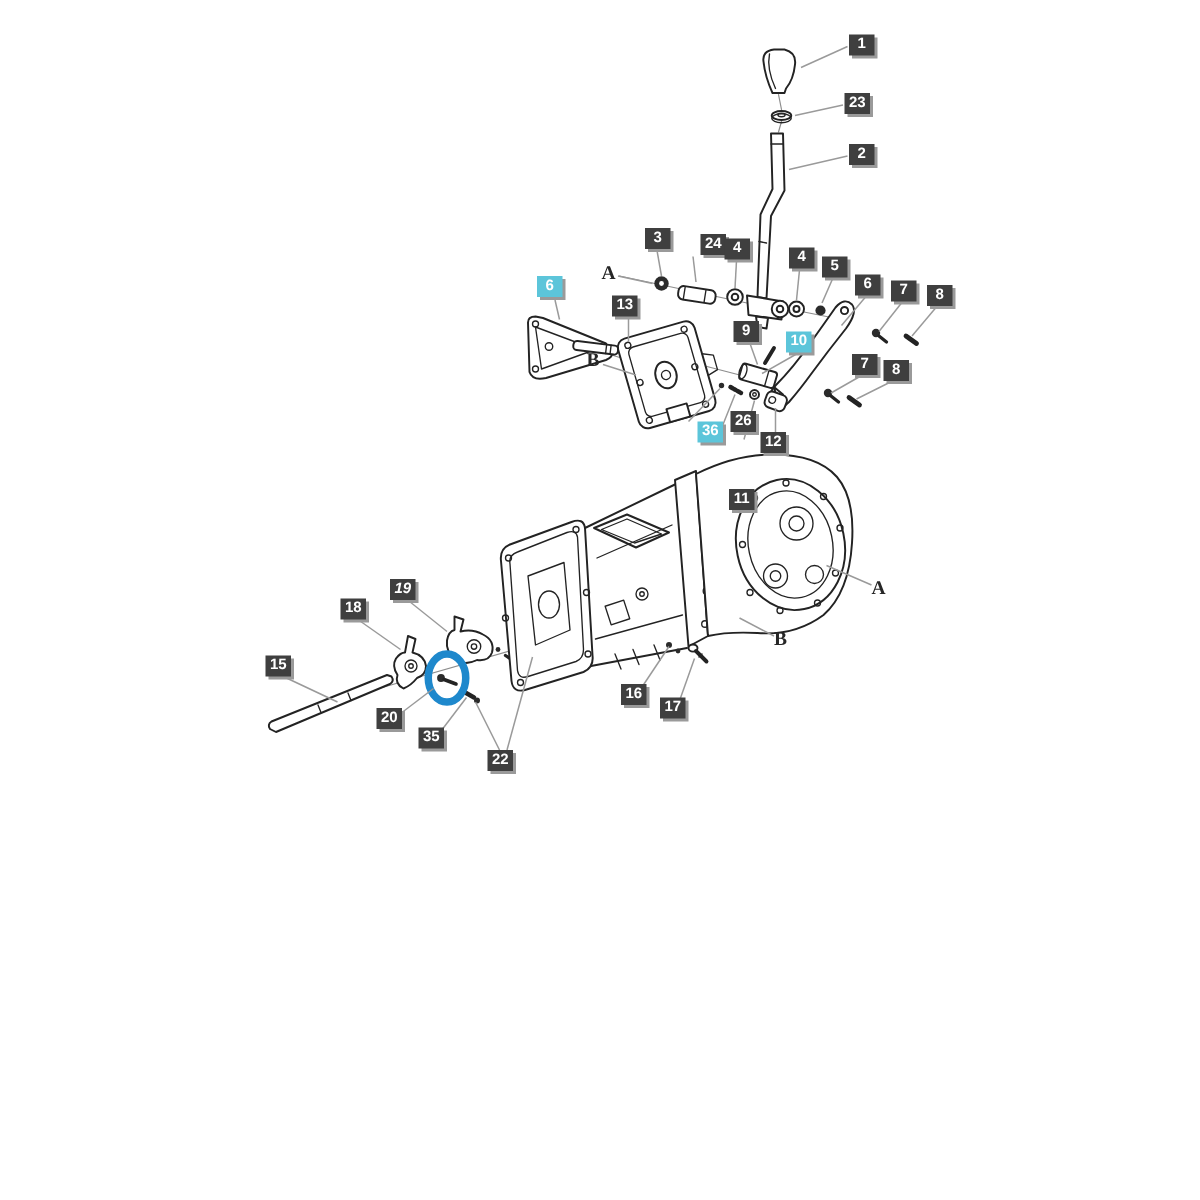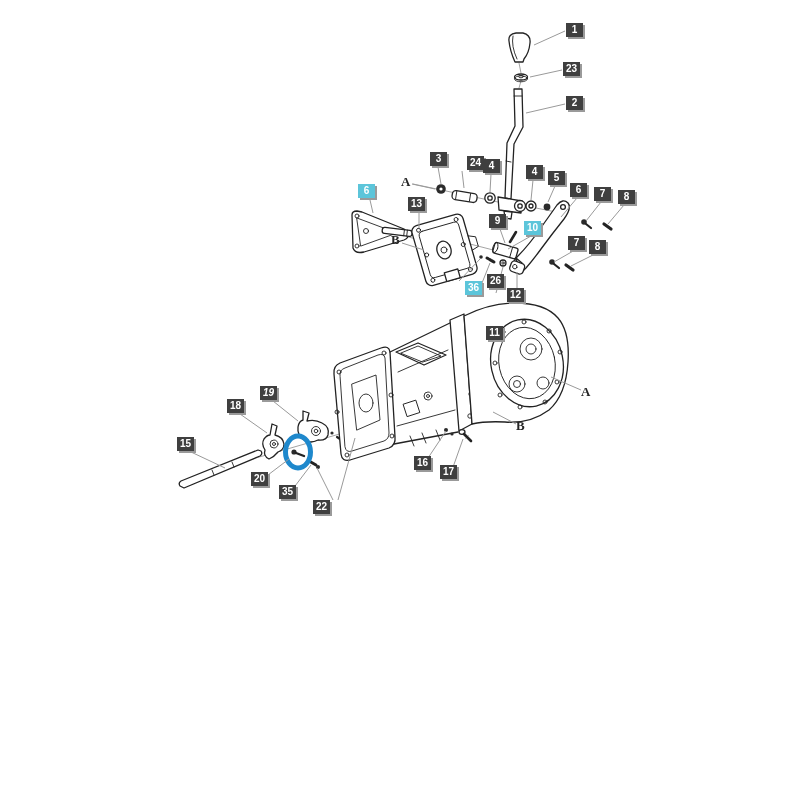--- a/index.html
+++ b/index.html
@@ -273,20 +273,20 @@
     <div class="plabel" style="left: 589px; top: 240px;">8</div>
     <div class="plabel" style="left: 444px; top: 274px; margin-left: 43px;">26</div>
     <div class="plabel hl" style="left: 465px; top: 281px;">36</div>
     <div class="plabel" style="left: 486px; top: 286px; margin-top: 40px;">11</div>
     <div class="plabel" style="left: 507px; top: 288px;">12</div>
     <div class="plabel" style="left: 177px; top: 437px;">15</div>
     <div class="plabel" style="left: 227px; top: 399px;">18</div>
     <div class="plabel" style="left: 260px; top: 386px; font-style: italic;">19</div>
     <div class="plabel" style="left: 251px; top: 472px;">20</div>
     <div class="plabel" style="left: 279px; top: 485px;">35</div>
-    <div class="plabel" style="left: 313px; top: 500px;">22</div>
+    <div class="plabel" style="left: 325px; top: 500px;">22</div>
     <div class="plabel" style="left: 414px; top: 456px;">16</div>
     <div class="plabel" style="left: 440px; top: 465px;">17</div>
     <div class="ref-letter" style="left: 401px; top: 174px;">A</div>
     <div class="ref-letter" style="left: 391px; top: 232px;">B</div>
     <div class="ref-letter" style="left: 581px; top: 384px;">A</div>
     <div class="ref-letter" style="left: 516px; top: 418px;">B</div>
   </div>
 
 </body></html>

